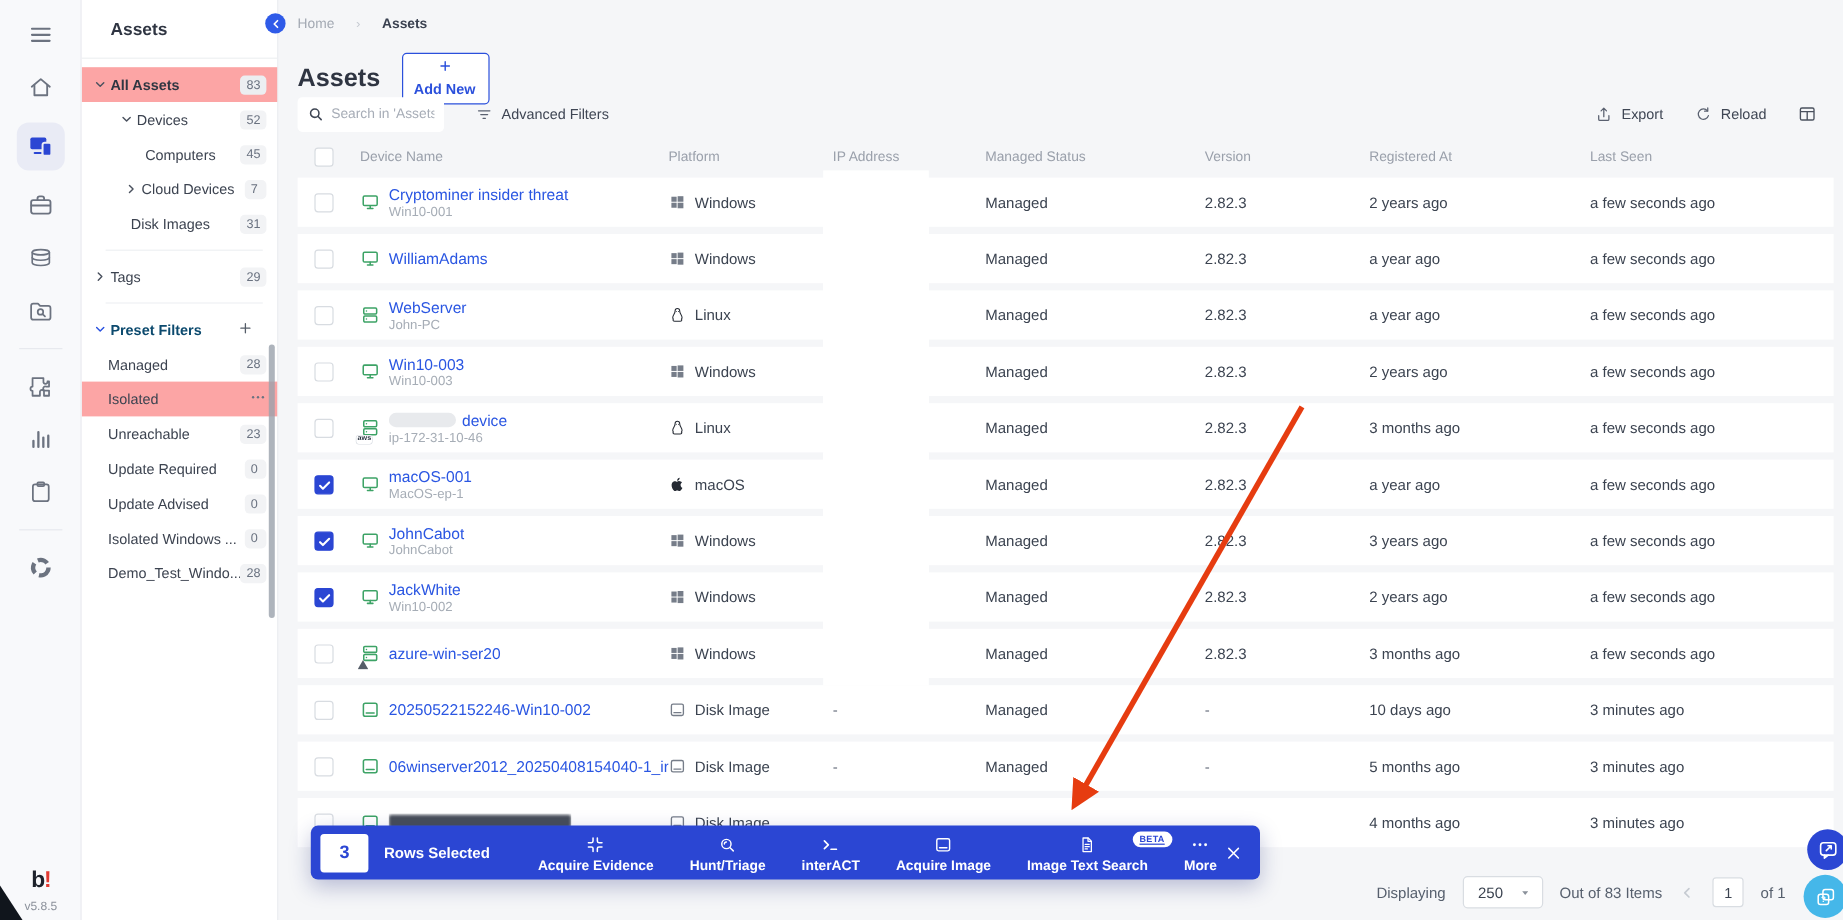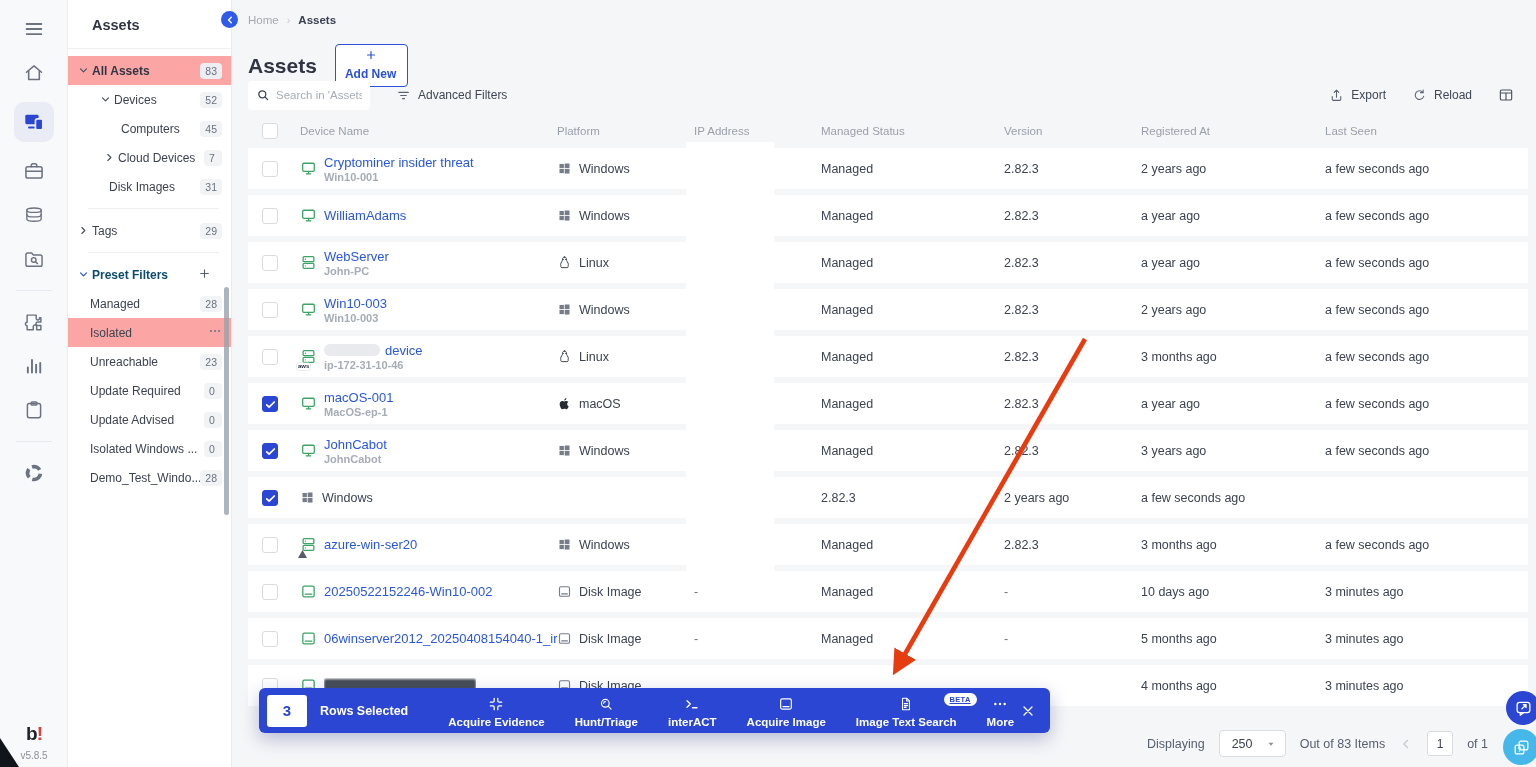--- a/index.html
+++ b/index.html
@@ -44,21 +44,21 @@
   .t-dots { width:14px; height:14px; color:#6a7280; }
   .t-plus { width:13px; height:13px; color:#555d68; margin-right:11px; }
   .tree-divider { height:1px; background:#eef0f3; margin:7px 12px 7px 20px; }
   .tree-scroll { position:absolute; right:2px; top:287px; width:5px; height:228px; background:#9aa1ab; border-radius:3px; opacity:.8; }
   .collapse-btn { position:absolute; left:221px; top:11px; width:17px; height:17px; border-radius:50%;
     background:#2f5be8; color:#fff; z-index:20; display:flex; align-items:center; justify-content:center; cursor:pointer; }
   .collapse-btn .i { width:10px; height:10px; }
 
   
   .main { position:absolute; left:232px; top:0; right:0; height:767px; background:#f5f6f8; }
-  .breadcrumb { position:absolute; left:16px; top:14px; font-size:11.5px; color:#a3a9b3; display:flex; gap:8px; align-items:center; }
+  .breadcrumb { position:absolute; left:16px; top:14px; font-size:11.5px; color:#a3a9b3; display:flex; gap:18px; align-items:center; }
   .breadcrumb .sep { color:#c5cad1; font-size:11px; }
   .breadcrumb .cur { color:#3a4150; font-weight:700; }
   .page-title-row { position:absolute; left:16px; top:44px; display:flex; align-items:center; gap:18px; }
   .page-title { font-size:21px; font-weight:700; color:#2f3542; }
   .add-new { display:flex; align-items:center; gap:6px; border:1px solid #2b50dc; color:#2b50dc; background:#fff;
     border-radius:4px; font-size:12px; font-weight:600; padding:4px 11px 5px 9px; cursor:pointer;flex-direction:column; }
   .add-new .i { width:12px; height:12px; }
 
   .toolbar { position:absolute; left:16px; right:22px; top:80px; height:30px; display:flex; align-items:center; }
   .search-box { width:122px; height:29px; background:#fff; border-radius:4px; display:flex; align-items:center; padding:0 8px; gap:6px; }
@@ -79,21 +79,21 @@
   .thead { position:absolute; left:16px; right:8px; top:118px; height:26px; font-size:11.5px; color:#9aa0ab; }
   .tbody { position:absolute; left:16px; right:8px; top:148px; }
   .trow { background:#fff; height:41px; margin-bottom:6px; position:relative; }
   .cb { width:16px; height:16px; border:1.5px solid #d8dce1; border-radius:3px; background:#fff; cursor:pointer; }
   .cb.on { background:#2b46d3; border-color:#2b46d3; }
   .cb.on svg { width:13px; height:13px; margin:1px; }
   .namec { display:flex; align-items:center; gap:7px; min-width:0; }
   .iconw { position:relative; width:17px; height:17px; color:#3da366; flex:none; }
   .ntxt { min-width:0; }
   .nlink { font-size:13px; font-weight:500; color:#2a56e2; white-space:nowrap; overflow:hidden; cursor:pointer; }
-  .nsub { font-size:11px; color:#a6adb6; margin-top:1px; white-space:nowrap; overflow:hidden;font-weight:bold; }
+  .nsub { font-size:11px; color:#a6adb6; margin-top:1px; white-space:nowrap; overflow:hidden; }
   .redact { display:inline-block; width:56px; height:12px; background:#e8eaed; border-radius:7px; margin-right:5px; vertical-align:-1px; }
   .smudge { display:inline-block; width:152px; height:11px; background:#343b47; border-radius:2px; filter:blur(1.3px); opacity:.9; }
   .plat { display:flex; align-items:center; gap:7px; font-size:12.5px; color:#3b4350; }
   .plat .i { width:15px; height:15px; color:#767d89; }
   .plat .i.dark { color:#252a33; }
   .cell { font-size:12.5px; color:#3b4350; }
   .dash { color:#6b7280; }
   .ippatch { position:absolute; left:438px; top:-6px; width:88px; height:53px; background:#fff; }
   .aws-badge { position:absolute; left:-3px; bottom:-5px; font-size:6px; font-weight:800; color:#2a3240; background:#fff;
     line-height:7px; padding:0 1px; border-radius:2px; box-shadow:0 0 0 .5px #d8dce2; letter-spacing:0; }
@@ -623,20 +623,30 @@
         <div class="cell">Managed</div>
         <div class="cell">2.82.3</div>
         <div class="cell">3 years ago</div>
         <div class="cell">a few seconds ago</div>
       </div>
       <div class="trow">
         <div class="ippatch"></div>
         <div class="cb on"><svg viewBox="0 0 24 24" fill="none" stroke="#fff" stroke-width="3.2" stroke-linecap="round" stroke-linejoin="round">
             <path d="M5 12.6l4.4 4.4L19 7.4"></path>
           </svg></div>
+        <div class="namec">
+          <span class="iconw"><svg viewBox="0 0 24 24" fill="none" stroke="currentColor" stroke-width="1.8" stroke-linecap="round" stroke-linejoin="round">
+              <rect x="3.8" y="4.6" width="16.4" height="11.4" rx="1.6"></rect>
+              <path d="M8.8 19.5h6.4M12 16.2v3.2"></path>
+            </svg></span>
+          <div class="ntxt">
+            <div class="nlink"><span>JackWhite</span></div>
+            <div class="nsub">Win10-002</div>
+          </div>
+        </div>
         <div class="cell plat">
           <span class="i ">
             <svg viewBox="0 0 24 24">
               <g fill="currentColor">
                 <rect x="4" y="4.7" width="7" height="6.7"></rect>
                 <rect x="12.3" y="4" width="7.7" height="7.4"></rect>
                 <rect x="4" y="12.7" width="7" height="6.7"></rect>
                 <rect x="12.3" y="12.7" width="7.7" height="7.4"></rect>
               </g>
             </svg>

